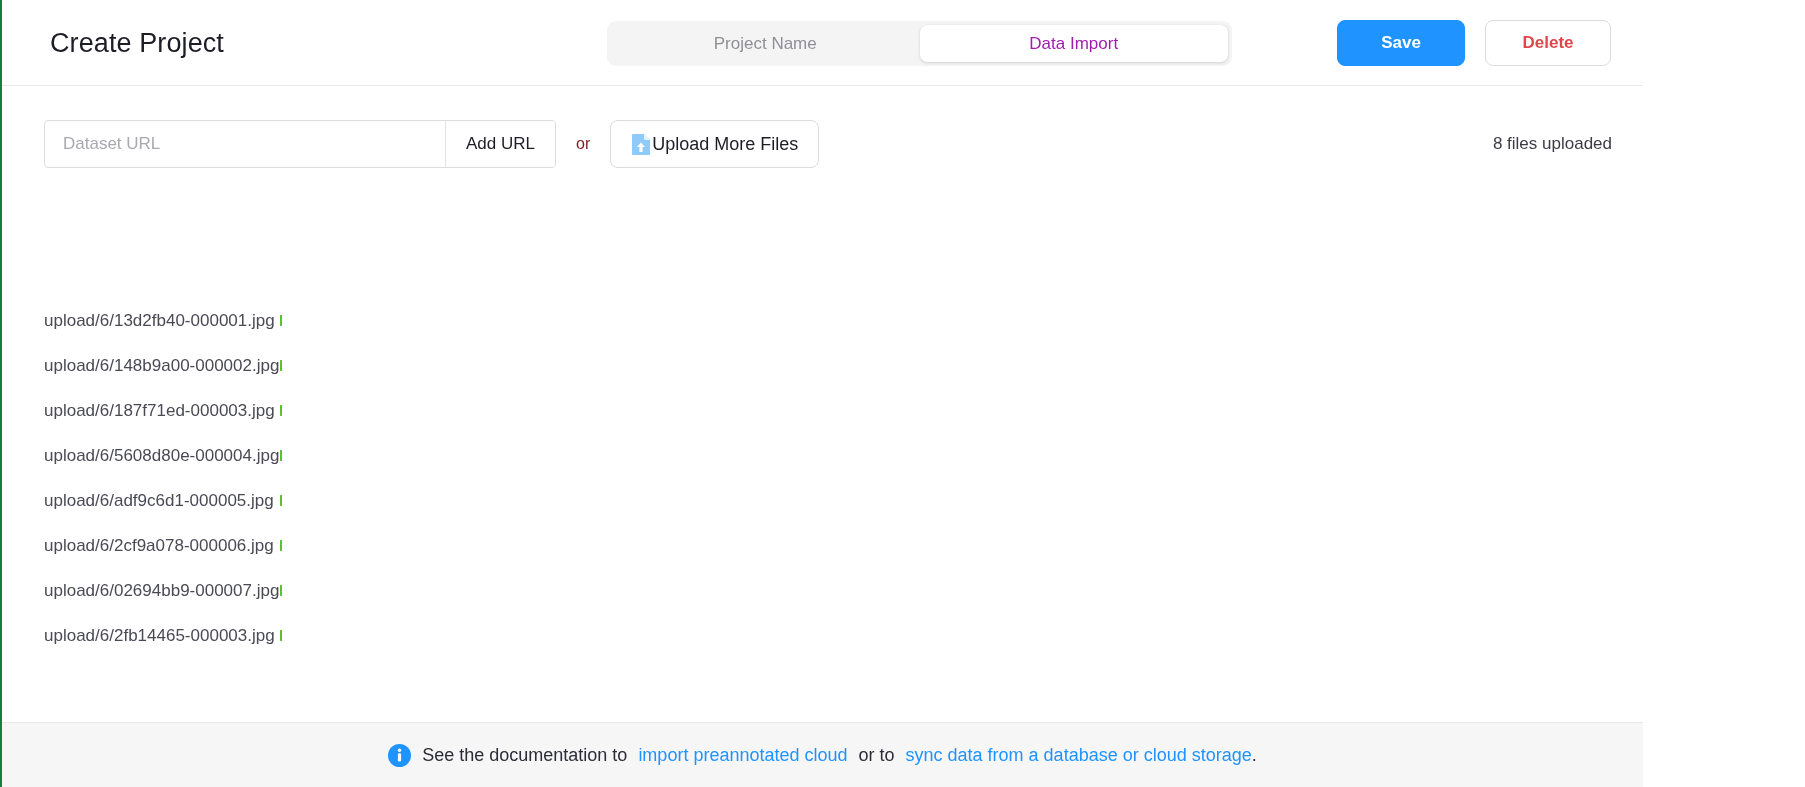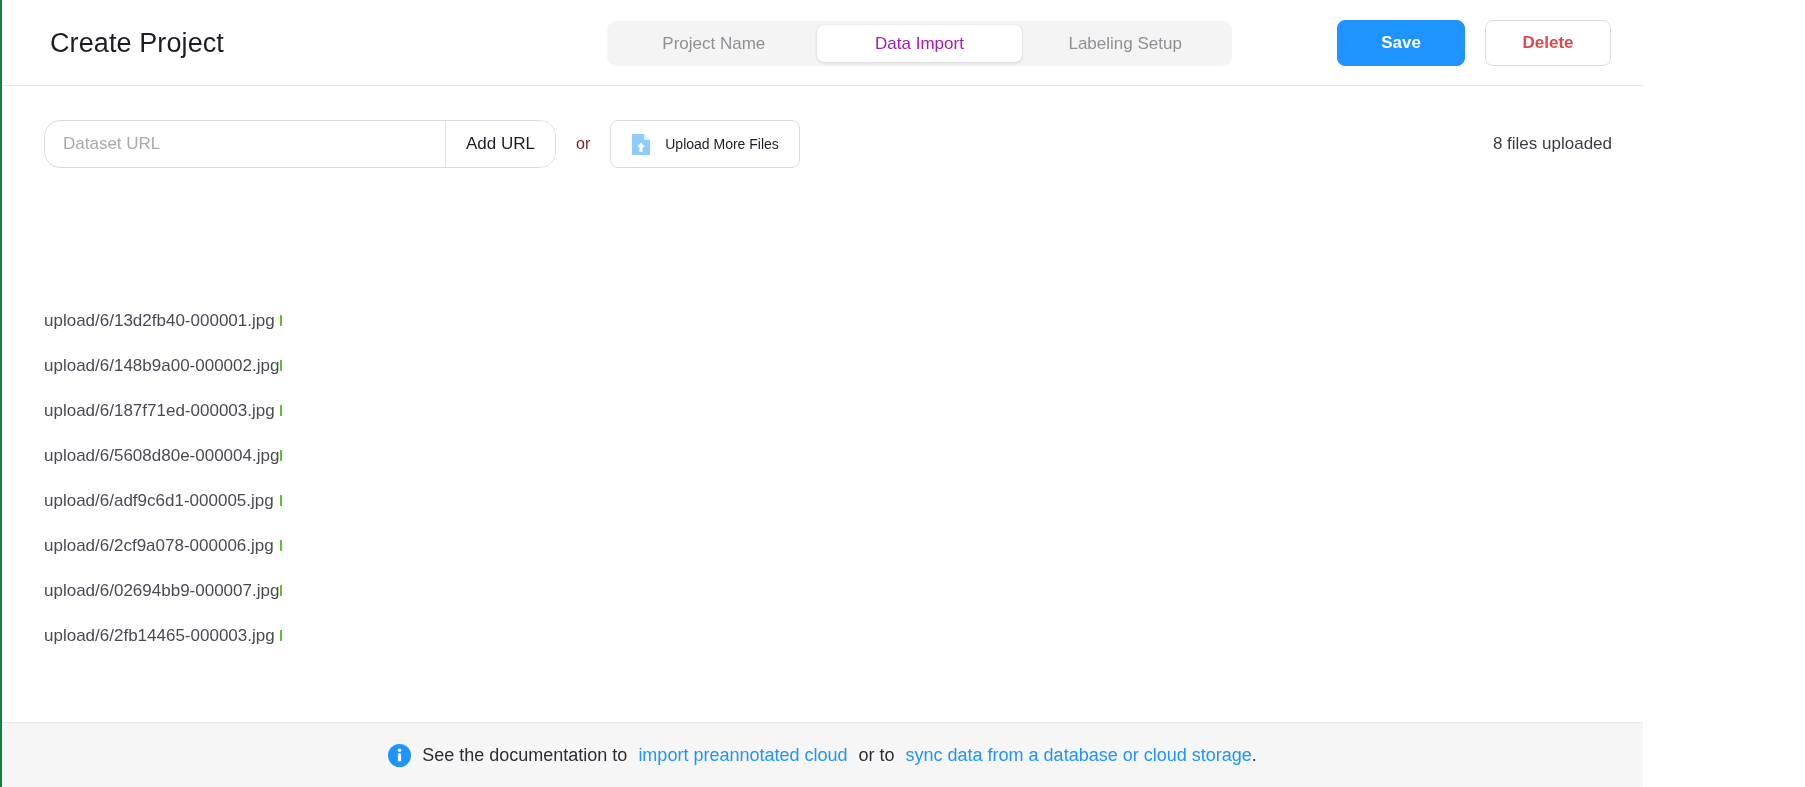--- a/index.html
+++ b/index.html
@@ -133,21 +133,21 @@
     top: 34px;
     display: flex;
     align-items: center;
   }
 
   .url-group {
     display: flex;
     align-items: center;
     height: 48px;
     border: 1px solid #dcdce0;
-    border-radius: 16px;
+    border-radius: 4px;
     overflow: hidden;
     background: #ffffff;
   }
 
   .url-input {
     width: 400px;
     height: 100%;
     border: none;
     outline: none;
     padding: 0 18px;
@@ -179,22 +179,21 @@
   }
 
   .upload-btn {
     height: 48px;
     padding: 0 20px;
     border: 1px solid #dcdce0;
     border-radius: 8px;
     background: #ffffff;
     display: flex;
     align-items: center;
-    gap: 13px;
-    font-size: 14px;
+    font-size: 18px;
     font-family: inherit;
     color: #1d1d26;
     cursor: pointer;
     white-space: nowrap;
   }
 
   .upload-icon { display: block; width: 21px; height: 23px; }
 
   .files-count {
     position: absolute;
@@ -280,21 +279,20 @@
 <body>
 
 <div id="app">
 
   <div class="header">
     <div class="page-title">Create Project</div>
 
     <div class="tab-group">
       <button class="tab">Project Name</button>
       <button class="tab active">Data Import</button>
-      <button class="tab">Labeling Setup</button>
     </div>
 
     <div class="header-actions">
       <button class="btn btn-save">Save</button>
       <button class="btn btn-delete">Delete</button>
     </div>
   </div>
 
   <div class="body">
 

